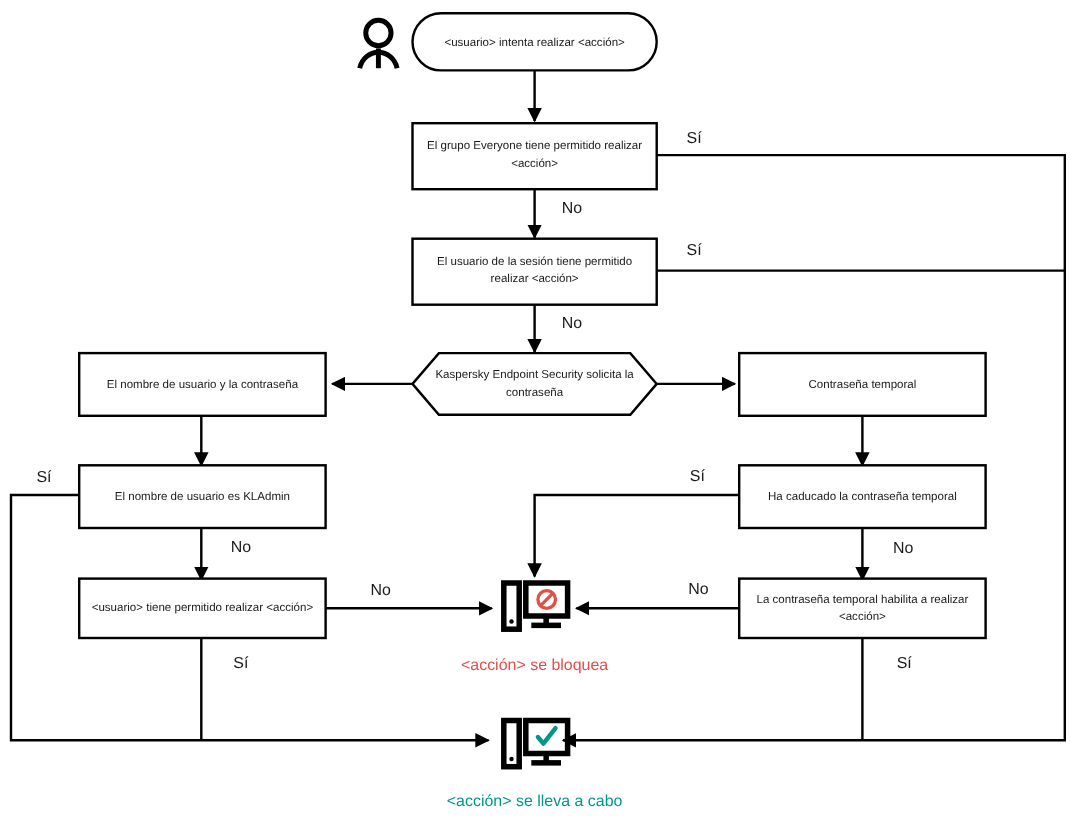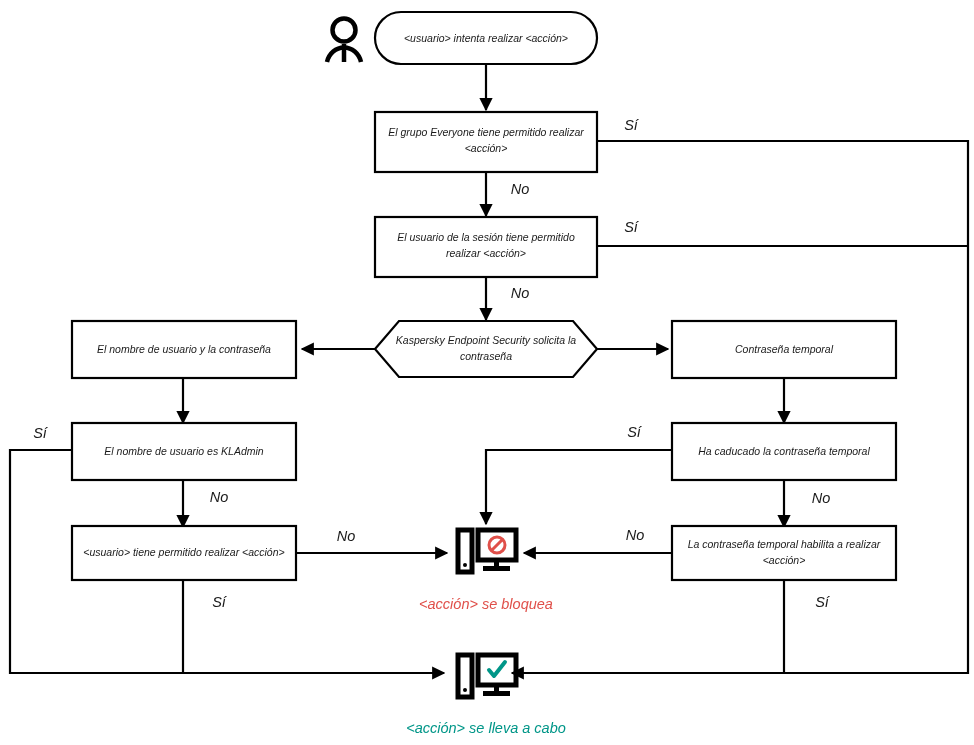--- a/index.html
+++ b/index.html
@@ -10,21 +10,20 @@
   body {
     width: 974px;
     height: 745px;
     font-family: "Liberation Sans", sans-serif;
     overflow: hidden;
   }
   #flow-root {
     position: relative;
     width: 974px;
     height: 534px;
-    font-style: italic;
   }
   svg#flowchart {
     display: block;
     width: 974px;
     height: 745px;
   }
   .node-box {
     fill: #ffffff;
     stroke: #000000;
     stroke-width: 2.2;

